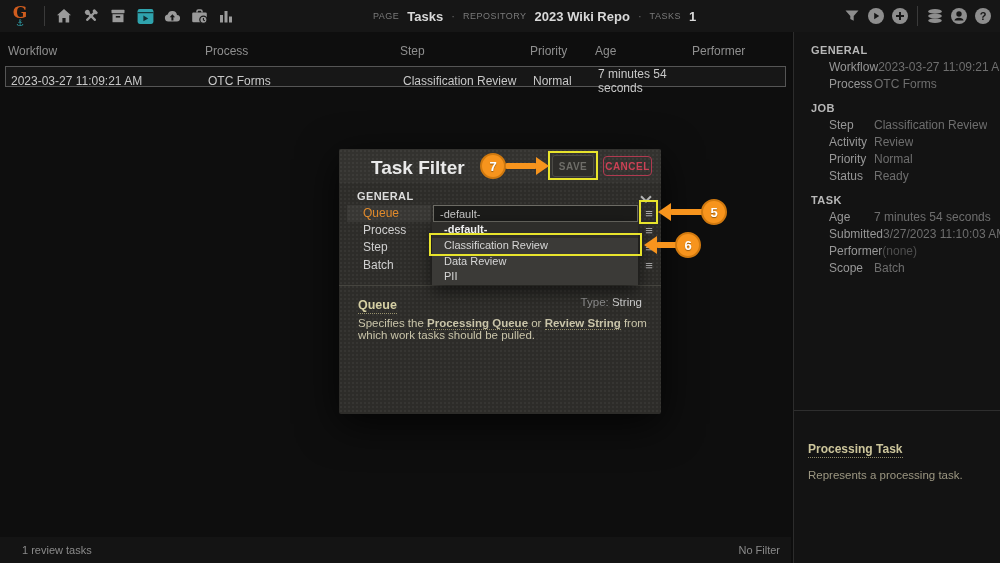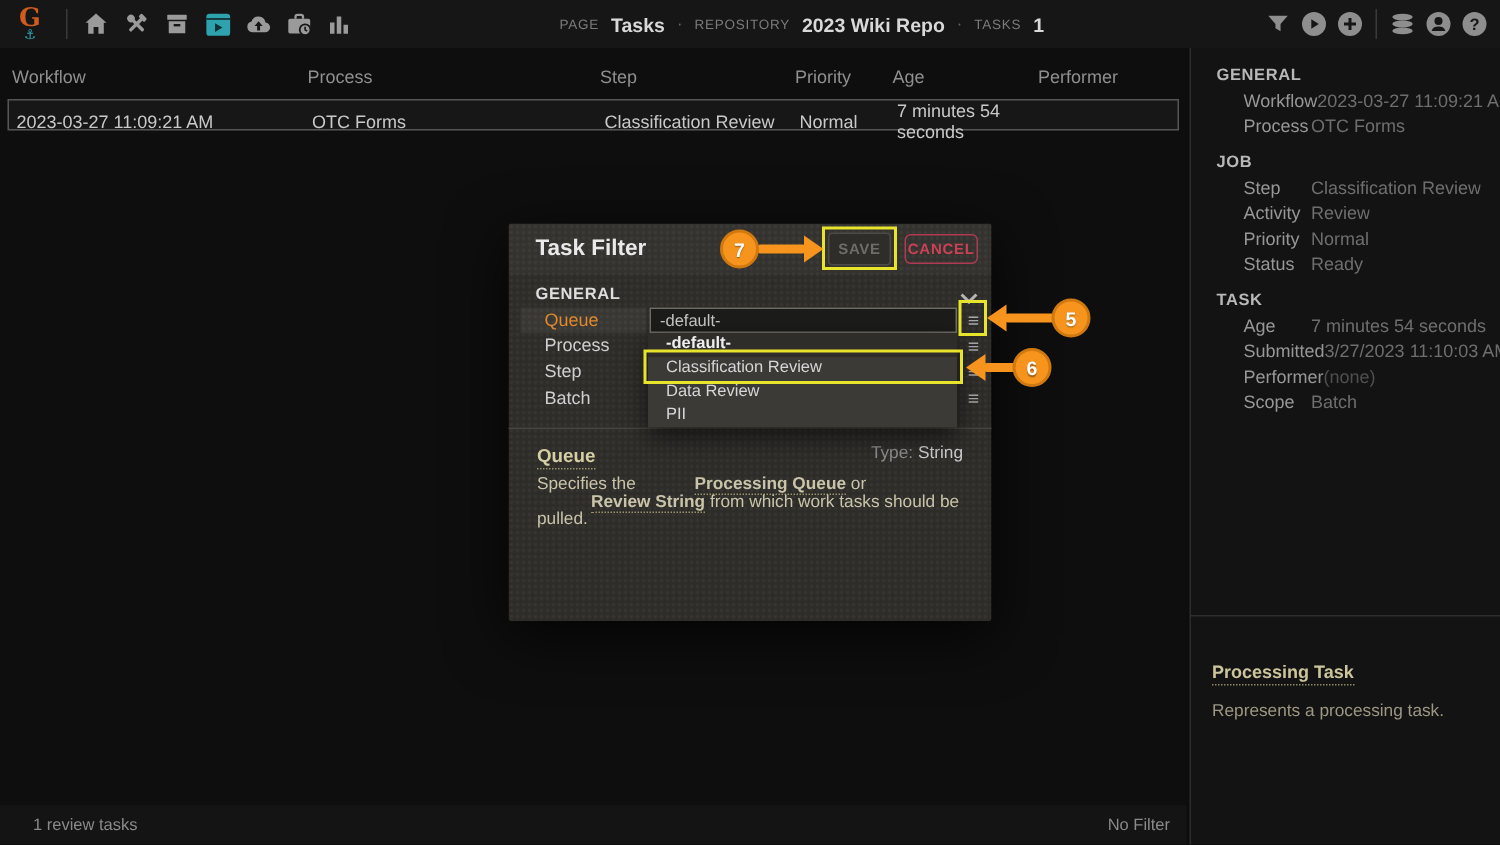--- a/index.html
+++ b/index.html
@@ -46,21 +46,21 @@
   .sb-help { position:absolute; left:0; top:378px; width:207px; border-top:1px solid #2e2e2e; padding:28px 14px 0 14px; }
   .sb-help-title { display:inline-block; font-size:12px; font-weight:bold; color:#ccc59b;
     border-bottom:1px dotted #8d8867; padding-bottom:1px; }
   .sb-help-text { margin-top:11px; font-size:11.5px; color:#9c9782; }
 
   
   .modal { position:absolute; left:339px; top:149px; width:322px; height:265px; background:#2d2c29;
     background-image:radial-gradient(rgba(255,255,255,0.045) 1px, transparent 1.2px);
     background-size:4px 4px; border-radius:2px; box-shadow:0 10px 40px rgba(0,0,0,.75); z-index:10; }
   .m-header { position:absolute; left:0; top:0; width:322px; height:34px; background:rgba(255,255,255,0.03); }
-  .m-title { position:absolute; left:18px; top:8px; font-size:15px; font-weight:bold; color:#e9e9e9; }
+  .m-title { position:absolute; left:32px; top:8px; font-size:19px; font-weight:bold; color:#e9e9e9; }
   .btn-save { position:absolute; left:213px; top:6px; width:42px; height:22px; background:#2e2d2a;
     border:1px solid #4c4b46; border-radius:3px; color:#6e6d68; font-size:10px; font-weight:bold;
     letter-spacing:.5px; font-family:inherit; }
   .btn-cancel { position:absolute; left:264px; top:7px; width:49px; height:20px; background:transparent;
     border:1px solid #b03a50; border-radius:4px; color:#cb4155; font-size:10px; font-weight:bold;
     letter-spacing:.5px; font-family:inherit; }
   .m-section { position:absolute; left:18px; top:41px; font-size:11px; font-weight:bold; color:#dedede; letter-spacing:.4px; }
   .m-chevron { position:absolute; right:11px; top:44px; width:8px; height:8px; }
   .m-chevron::before { content:""; position:absolute; left:0; top:0; width:6px; height:6px;
     border-left:2px solid #b5b5b5; border-bottom:2px solid #b5b5b5; transform:rotate(-45deg); }
@@ -75,21 +75,21 @@
     box-shadow:0 6px 16px rgba(0,0,0,.6); z-index:12; }
   .m-opt { height:15.75px; line-height:15.75px; padding-left:12px; font-size:11px; color:#d6d6d6; white-space:nowrap; }
   .m-opt.selected { background:#2e2d2a; font-weight:bold; color:#efefef; }
   .m-divider { position:absolute; left:0; top:136px; width:322px; height:1px; background:#46453f; }
   .m-term-row { position:absolute; left:19px; top:146px; width:284px; height:15px; }
   .m-term { display:inline-block; font-size:12.5px; font-weight:bold; color:#d5cfa3;
     border-bottom:1px dotted #97916c; padding-bottom:1px; }
   .m-type { position:absolute; right:0; top:1px; font-size:11.5px; color:#8f8f8f;text-align:center; }
   .m-type b { color:#cfcfcf; font-weight:normal; }
   .m-desc { position:absolute; left:19px; top:169px; width:292px; font-size:11.5px; line-height:11.5px; color:#c9c4a9; }
-  .m-desc .dlink { font-weight:bold; border-bottom:1px dotted #97916c; cursor:pointer;margin-left:36px; }
+  .m-desc .dlink { font-weight:bold; border-bottom:1px dotted #97916c; cursor:pointer; }
 
   
   .ann { position:absolute; z-index:50; }
   .yrect { border:2px solid #e8e42c; background:transparent; }
   .acircle { width:26px; height:26px; border-radius:50%; background:#f7941d; border:2px solid #d0790f;
     color:#fff; font-size:13px; font-weight:bold; display:flex; align-items:center; justify-content:center;
     text-shadow:0 1px 1px rgba(0,0,0,.4); }
   .ashaft { height:6px; background:#f7941d; border-radius:2px; }
   .ahead-r { width:0; height:0; border-top:9px solid transparent; border-bottom:9px solid transparent;
     border-left:13px solid #f7941d; }

